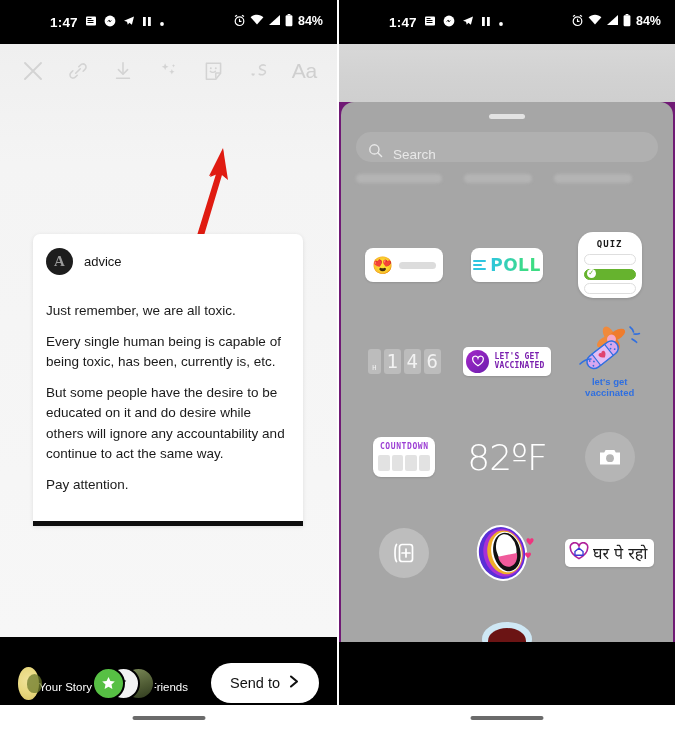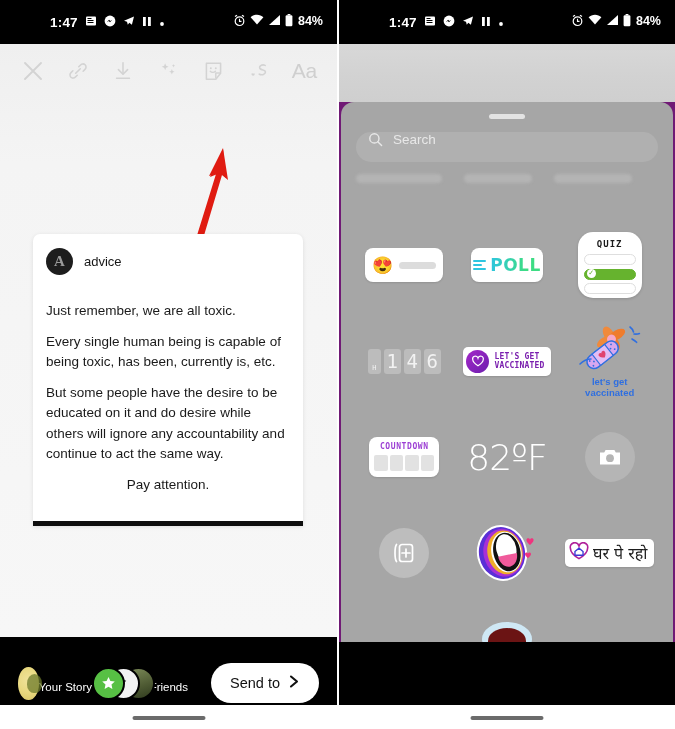--- a/index.html
+++ b/index.html
@@ -52,21 +52,21 @@
     padding: 14px 13px 22px 13px;
   }
   .card-head { display: flex; align-items: center; gap: 11px; margin-bottom: 26px; }
   .card-avatar {
     width: 27px; height: 27px; border-radius: 50%; background: #1d1d1d;
     color: #9a9a9a; font-size: 15px; display:flex; align-items:center; justify-content:center;
     font-family: "Liberation Serif", serif; font-weight: 600;
   }
   .card-user { font-size: 13px; color: #161616; }
   .card-p { font-size: 13.5px; line-height: 1.52; color: #1a1a1a; margin-bottom: 10px; }
-  .card-p:last-child { margin-bottom: 4px; text-align: center; }
+  .card-p:last-child { margin-bottom: 4px; }
 
   
   .arrow-left { position: absolute; left: 176px; top: 86px; }
 
   .bottombar {
     position: absolute; left:0; right:0; bottom: 0; height: 92px;
     background: #000; display:flex; align-items:center; padding: 0 18px;
   }
   .dest { display:flex; flex-direction:row; align-items:center; width: 74px; }
   .dest-label { color:#fff; font-size: 11.5px; margin-top: 7px; white-space:nowrap; }
@@ -99,21 +99,21 @@
   .rt-top { position:absolute; top:44px; left:0; right:0; height: 58px;
             background: linear-gradient(#d8d8d8 0%, #d2d2d2 55%, #cfcfcf 100%); }
   .tray {
     position: absolute; top: 102px; left: 2px; right: 2px; bottom: 87px;
     background: #a6a6a6; border-radius: 13px 13px 0 0;
   }
   .grabber { width: 36px; height: 5px; border-radius:3px; background:#e3e3e3;
              margin: 12px auto 0 auto; }
   .searchbar {
     margin: 13px 15px 0 15px; height: 30px; border-radius: 16px;
-    background: #b0b0b0; display:flex; align-items:flex-start; padding:0 12px; gap:10px;
+    background: #b0b0b0; display:flex; align-items:flex-end; padding:0 12px; gap:10px;
   }
   .search-ph { color:#e8e8e8; font-size: 13.5px; }
   .blurrow { display:flex; gap: 22px; padding: 12px 15px 0 15px; }
   .blurchip { height: 9px; border-radius: 5px; background:#b4b4b4; filter: blur(1.6px); }
   .bc1 { width: 86px; } .bc2 { width: 68px; } .bc3 { width: 78px; }
 
   .sgrid { position:absolute; top: 115px; left:0; right:0; }
   .srow { display:flex; align-items:center; height: 96px; padding: 0 12px; }
   .scell { flex:1; display:flex; align-items:center; justify-content:center; }
 
@@ -162,21 +162,21 @@
   }
   .vax-badge { width:23px;height:23px;border-radius:50%;
      background: linear-gradient(135deg,#a327c8,#6d1fae); display:flex;align-items:center;justify-content:center;}
   .vax-txt { font-size:8px; font-weight:bold; line-height:1.15; color:#7a1fae;
              font-family:"DejaVu Sans Mono", monospace; letter-spacing:.2px;}
 
   .st-vaxart { width: 76px; text-align:center; }
   .vaxart-cap { font-size: 9.5px; font-weight:bold; color:#2f6fe0; line-height:1.15; margin-top:1px;}
 
   .st-countdown {
-    width: 70px; background:#fff; border-radius:8px; padding:5px 5px 6px 5px;
+    width: 62px; background:#fff; border-radius:8px; padding:5px 5px 6px 5px;
     box-shadow:0 1px 2px rgba(0,0,0,.12);
   }
   .cd-title { font-size:8px; font-weight:bold; letter-spacing:.6px; color:#9c3fd4; margin-bottom:4px;
               font-family:"DejaVu Sans Mono", monospace; text-align:center;}
   .cd-boxes { display:flex; gap:2px; }
   .cd-boxes i { flex:1; height:16px; background:#e2e2e2; border-radius:2px; display:block; }
 
   .st-temp { font-size: 36px; color:#fff; font-weight:300; letter-spacing:-1px;
              font-family:"DejaVu Sans", sans-serif; }
   .st-camera { width:50px;height:50px;border-radius:50%; background:#b5b5b5;

